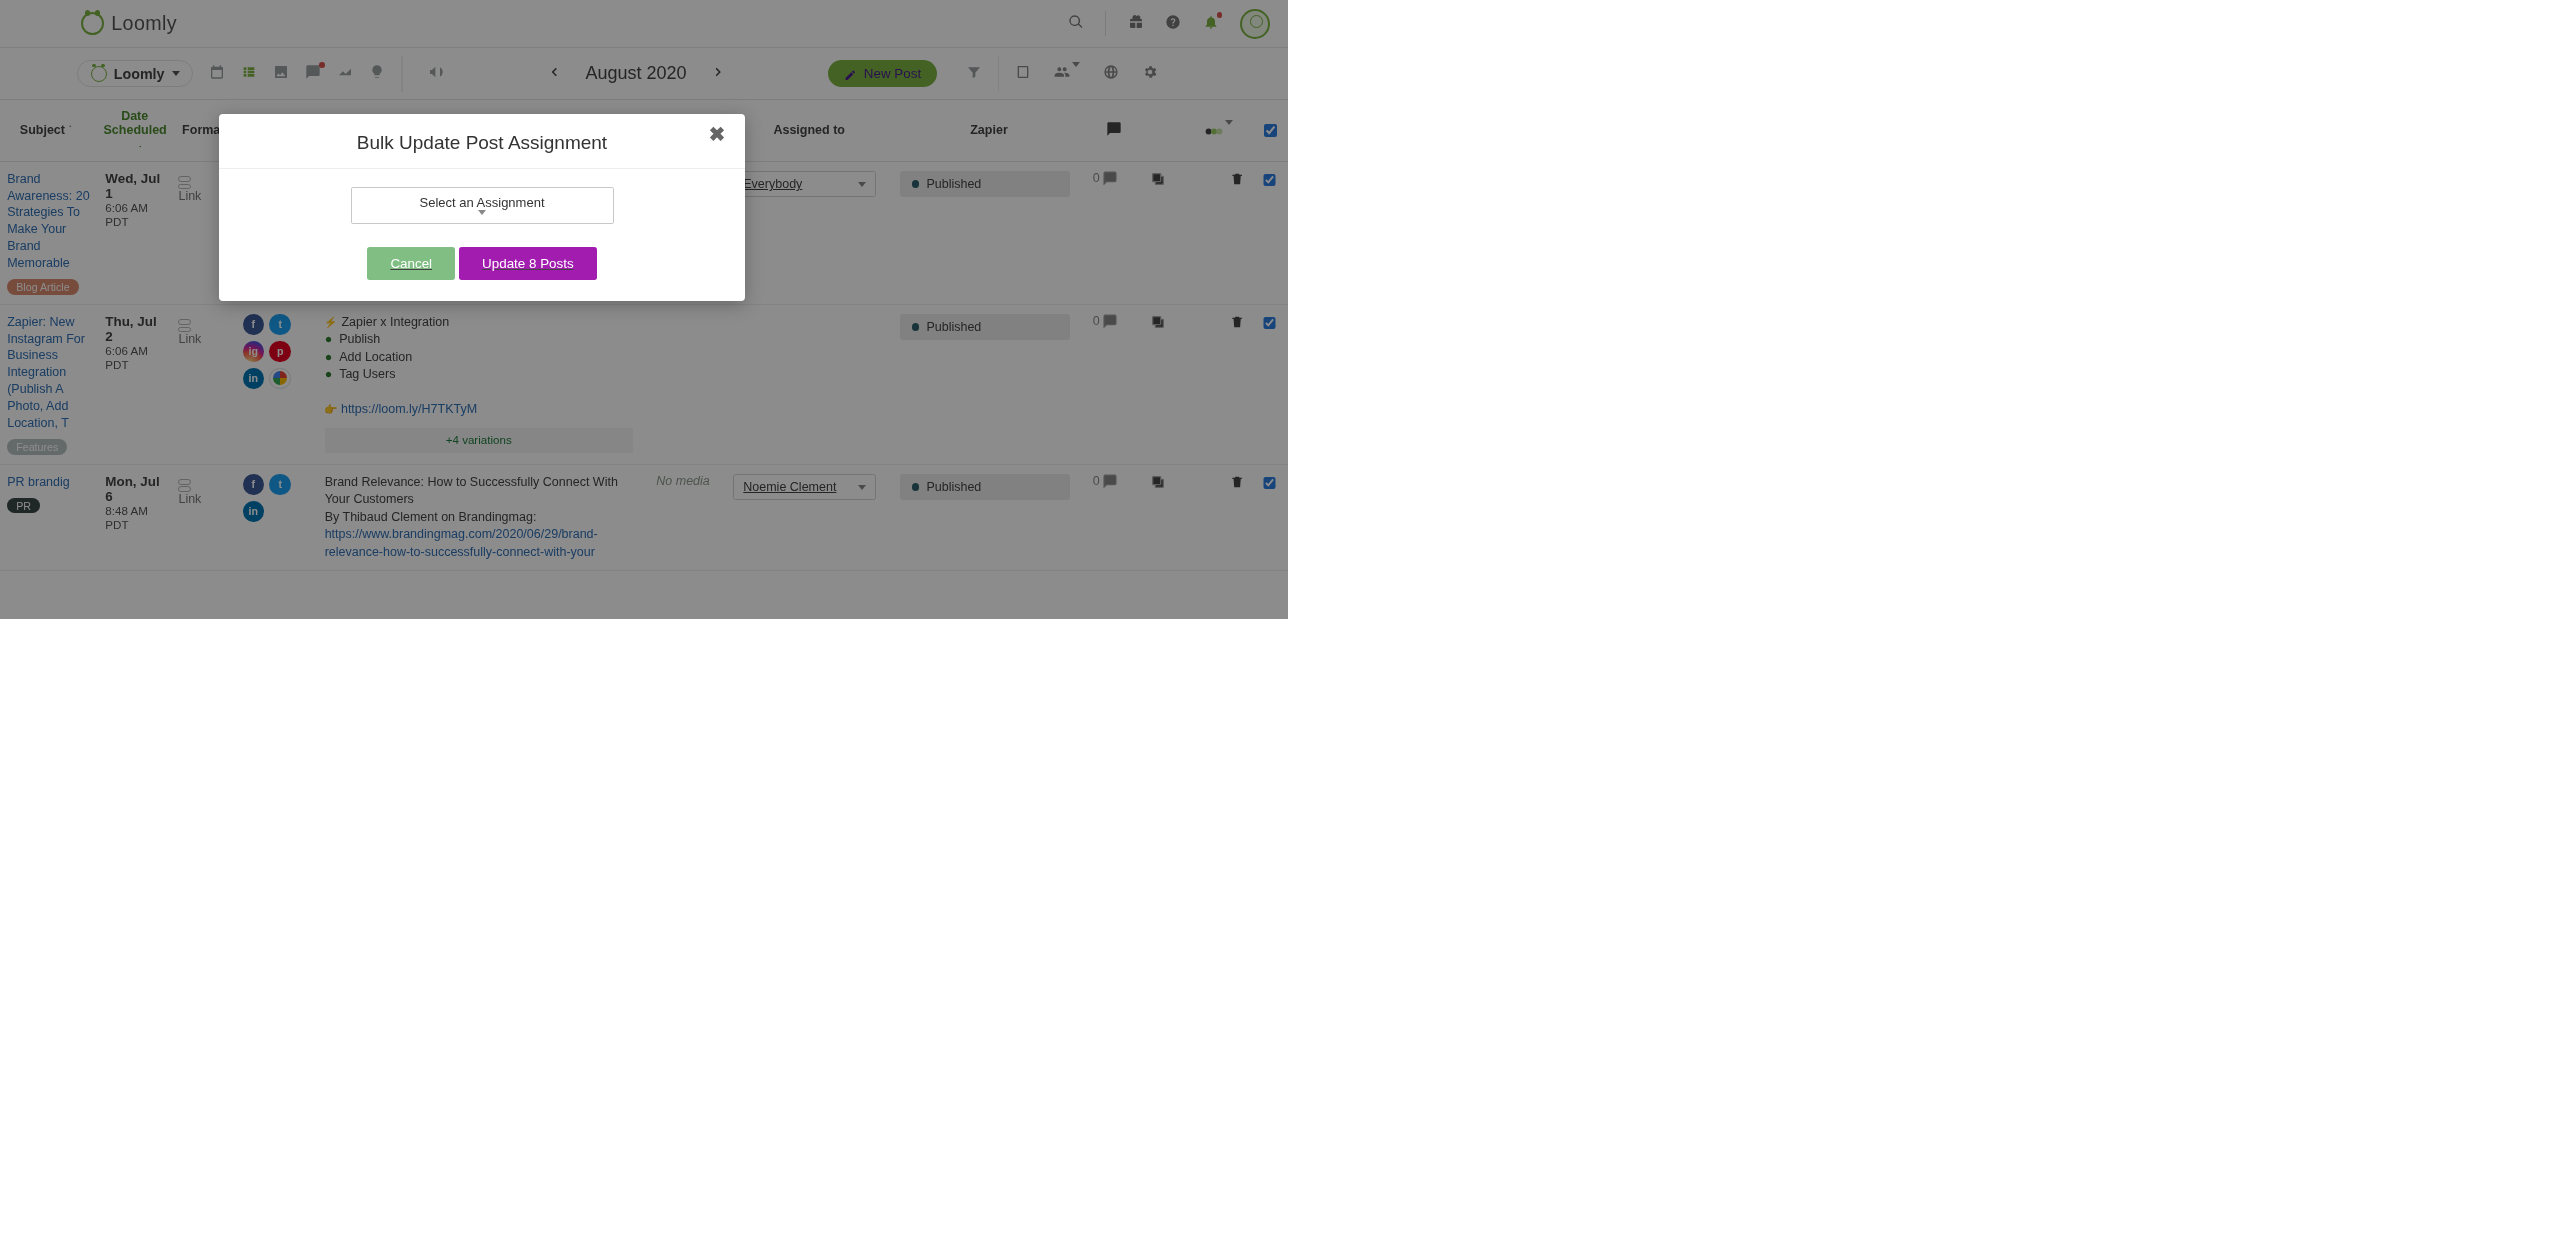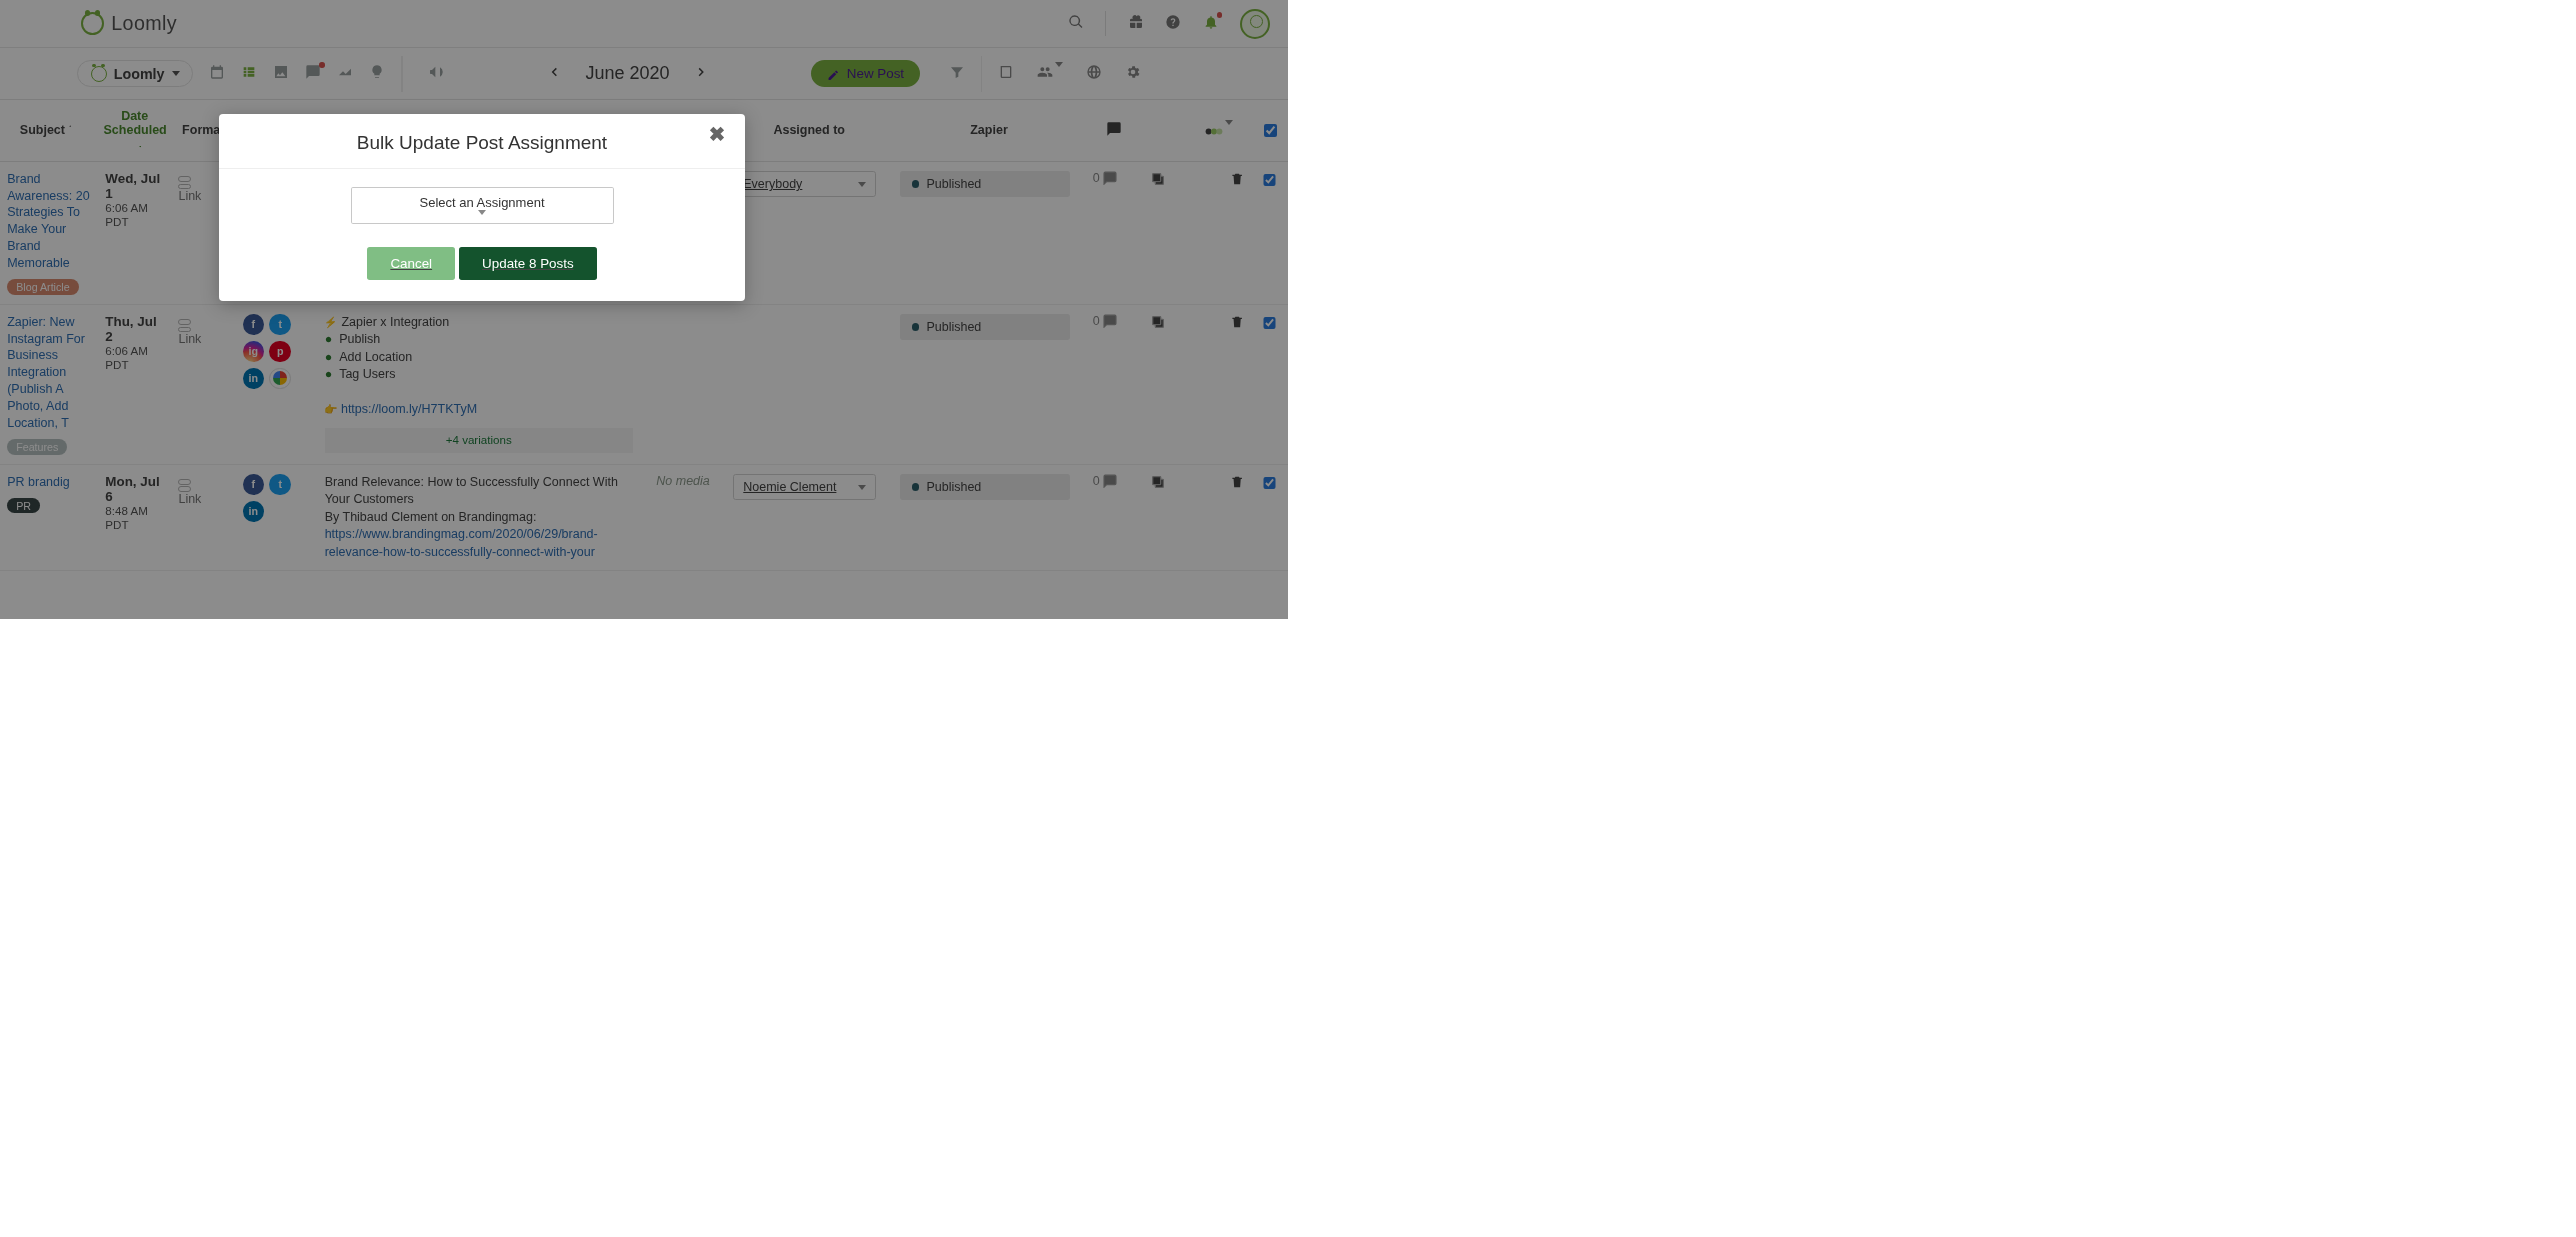--- a/index.html
+++ b/index.html
@@ -67,21 +67,21 @@
   .overlay { position:absolute; inset:0; background:rgba(0,0,0,0.45);}
   .modal { position:absolute; top:114px; left:219px; width:526px; background:#fff; border-radius:4px; box-shadow:0 3.6px 18px rgba(0,0,0,0.25);}
   .modal-header { padding:18px 25px 14.3px; position:relative; text-align:center; border-bottom:0.9px solid #eee;}
   .modal-title { font-size:19px; color:#333;}
   .modal-close { position:absolute; right:19.7px; top:9px; font-size:19.7px; color:#666; font-weight:bold; cursor:pointer;}
   .modal-body { padding:18px 0 21.5px; display:flex; flex-direction:column; align-items:center; gap:23px;}
   .modal-select { border:0.9px solid #c8c8c8; border-radius:1.8px; padding:7.2px 12.5px; width:263px; display:flex; justify-content:space-between; align-items:center; font-size:13px; color:#333; background:#fff;flex-direction:column;}
   .modal-buttons { display:flex; gap:4px;text-decoration:underline;}
   .btn { border:none; border-radius:2.7px; padding:9px 23px; font-size:13.4px; color:#fff; cursor:pointer;}
   .btn.cancel { background:#80be84;}
-  .btn.update { background:#14532d;}
+  .btn.update { background:#a21caf;}
   .caret-down{width:0;height:0;border-left:4.5px solid transparent;border-right:4.5px solid transparent;border-top:5.4px solid #888;}
   .caret-sm{border-top:5.4px solid #555;}
 </style>
 </head>
 <body>
 
 <div class="topbar">
   <div class="brand">
     <span class="logo"></span>
     <span class="name">Loomly</span>
@@ -130,21 +130,21 @@
       </svg></span>
   <span class="vsep"></span>
   <span class="gray-icon" style="margin-left:9px"><svg class="icon" viewBox="0 0 24 24">
         <path d="M3 10v4a1 1 0 001 1h2l5 5V4L6 9H4a1 1 0 00-1 1zm15-5v14a8 8 0 000-14z"></path>
       </svg></span>
   <div style="flex:0 0 45px"></div>
   <div class="nav-period">
     <span><svg width="12.5" height="18" viewBox="0 0 24 24" fill="#777">
           <path d="M15 4l-8 8 8 8 2-2-6-6 6-6z"></path>
         </svg></span>
-    <span class="period-label">June 2020</span>
+    <span class="period-label">August 2020</span>
     <span><svg width="12.5" height="18" viewBox="0 0 24 24" fill="#777">
           <path d="M9 4l8 8-8 8-2-2 6-6-6-6z"></path>
         </svg></span>
   </div>
   <div style="flex:0 0 45px"></div>
   <button class="new-post-btn">
     <svg width="12.5" height="12.5" viewBox="0 0 24 24" fill="#fff">
         <path d="M3 17.25V21h3.75L17.81 9.94l-3.75-3.75L3 17.25zM20.71 7.04a1 1 0 000-1.41l-2.34-2.34a1 1 0 00-1.41 0l-1.83 1.83 3.75 3.75 1.83-1.83z"></path>
       </svg>
     <span>New Post</span>

